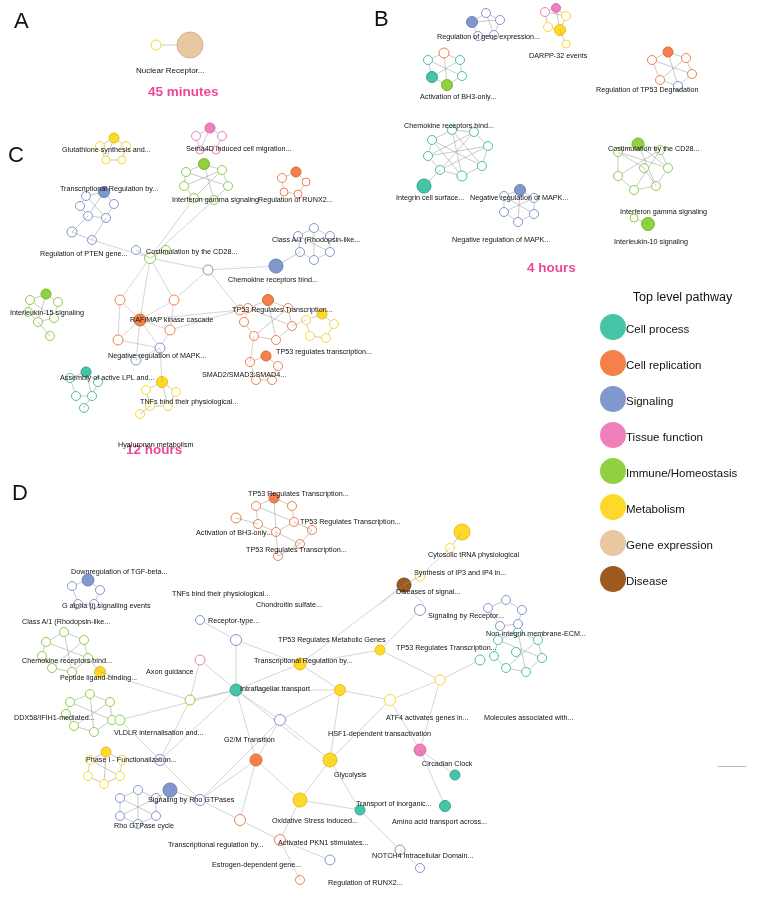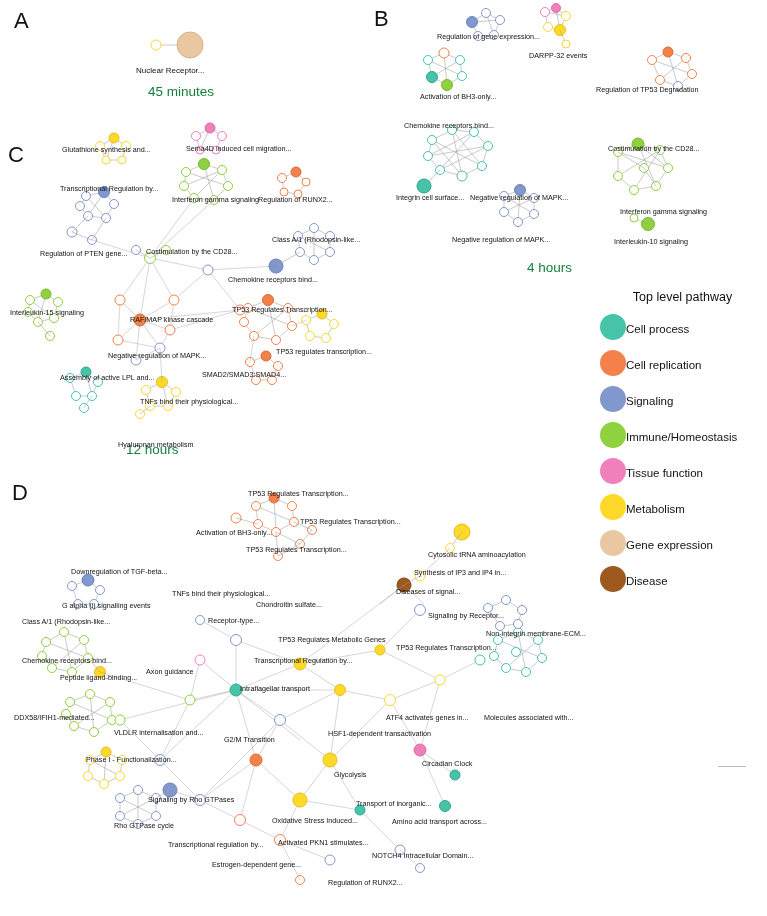--- a/index.html
+++ b/index.html
@@ -31,22 +31,23 @@
   .panel-letter {
     position: absolute;
     font-size: 22px;
     font-weight: 400;
     color: #111;
     font-family: "Liberation Sans", sans-serif;
   }
   .panel-caption {
     position: absolute;
     font-size: 13.5px;
-    color: #15803d;
+    color: #ec4899;
     white-space: nowrap;
+    font-weight: bold;
   }
   .node-label {
     position: absolute;
     font-size: 7.2px;
     color: #111;
     white-space: nowrap;
     line-height: 1.1;
   }
   .legend {
     position: absolute;
@@ -652,21 +653,21 @@
   <div class="node-label" style="left:276px; top:348px;">TP53 regulates transcription...</div>
   <div class="node-label" style="left:60px; top:374px;">Assembly of active LPL and...</div>
   <div class="node-label" style="left:202px; top:371px;">SMAD2/SMAD3:SMAD4...</div>
   <div class="node-label" style="left:140px; top:398px;">TNFs bind their physiological...</div>
   <div class="node-label" style="left:118px; top:421px;margin-top:20px;">Hyaluronan metabolism</div>
 
   <div class="node-label" style="left:248px; top:490px;">TP53 Regulates Transcription...</div>
   <div class="node-label" style="left:196px; top:529px;">Activation of BH3-only...</div>
   <div class="node-label" style="left:300px; top:518px;">TP53 Regulates Transcription...</div>
   <div class="node-label" style="left:246px; top:546px;">TP53 Regulates Transcription...</div>
-  <div class="node-label" style="left:428px; top:551px;">Cytosolic tRNA aminoacylation</div>
+  <div class="node-label" style="left:428px; top:551px;">Cytosolic tRNA physiological</div>
   <div class="node-label" style="left:414px; top:569px;">Synthesis of IP3 and IP4 in...</div>
   <div class="node-label" style="left:62px; top:568px;padding-left:9px;">Downregulation of TGF-beta...</div>
   <div class="node-label" style="left:172px; top:590px;">TNFs bind their physiological...</div>
   <div class="node-label" style="left:396px; top:588px;">Diseases of signal...</div>
   <div class="node-label" style="left:256px; top:601px;">Chondroitin sulfate...</div>
   <div class="node-label" style="left:62px; top:602px;">G alpha (i) signalling events</div>
   <div class="node-label" style="left:428px; top:612px;">Signaling by Receptor...</div>
   <div class="node-label" style="left:22px; top:618px;">Class A/1 (Rhodopsin-like...</div>
   <div class="node-label" style="left:208px; top:617px;">Receptor-type...</div>
   <div class="node-label" style="left:486px; top:630px;">Non-integrin membrane-ECM...</div>
@@ -706,26 +707,26 @@
     </div>
     <div class="legend-item">
       <div class="legend-dot" style="background:#f4814b"></div>
       <div class="legend-label">Cell replication</div>
     </div>
     <div class="legend-item">
       <div class="legend-dot" style="background:#8198cf"></div>
       <div class="legend-label">Signaling</div>
     </div>
     <div class="legend-item">
+      <div class="legend-dot" style="background:#f07fbc"></div>
+      <div class="legend-label">Tissue function</div>
+    </div>
+    <div class="legend-item">
       <div class="legend-dot" style="background:#8fd13f"></div>
       <div class="legend-label">Immune/Homeostasis</div>
-    </div>
-    <div class="legend-item">
-      <div class="legend-dot" style="background:#f07fbc"></div>
-      <div class="legend-label">Tissue function</div>
     </div>
     <div class="legend-item">
       <div class="legend-dot" style="background:#ffd92a"></div>
       <div class="legend-label">Metabolism</div>
     </div>
     <div class="legend-item">
       <div class="legend-dot" style="background:#e9c7a0"></div>
       <div class="legend-label">Gene expression</div>
     </div>
     <div class="legend-item">

